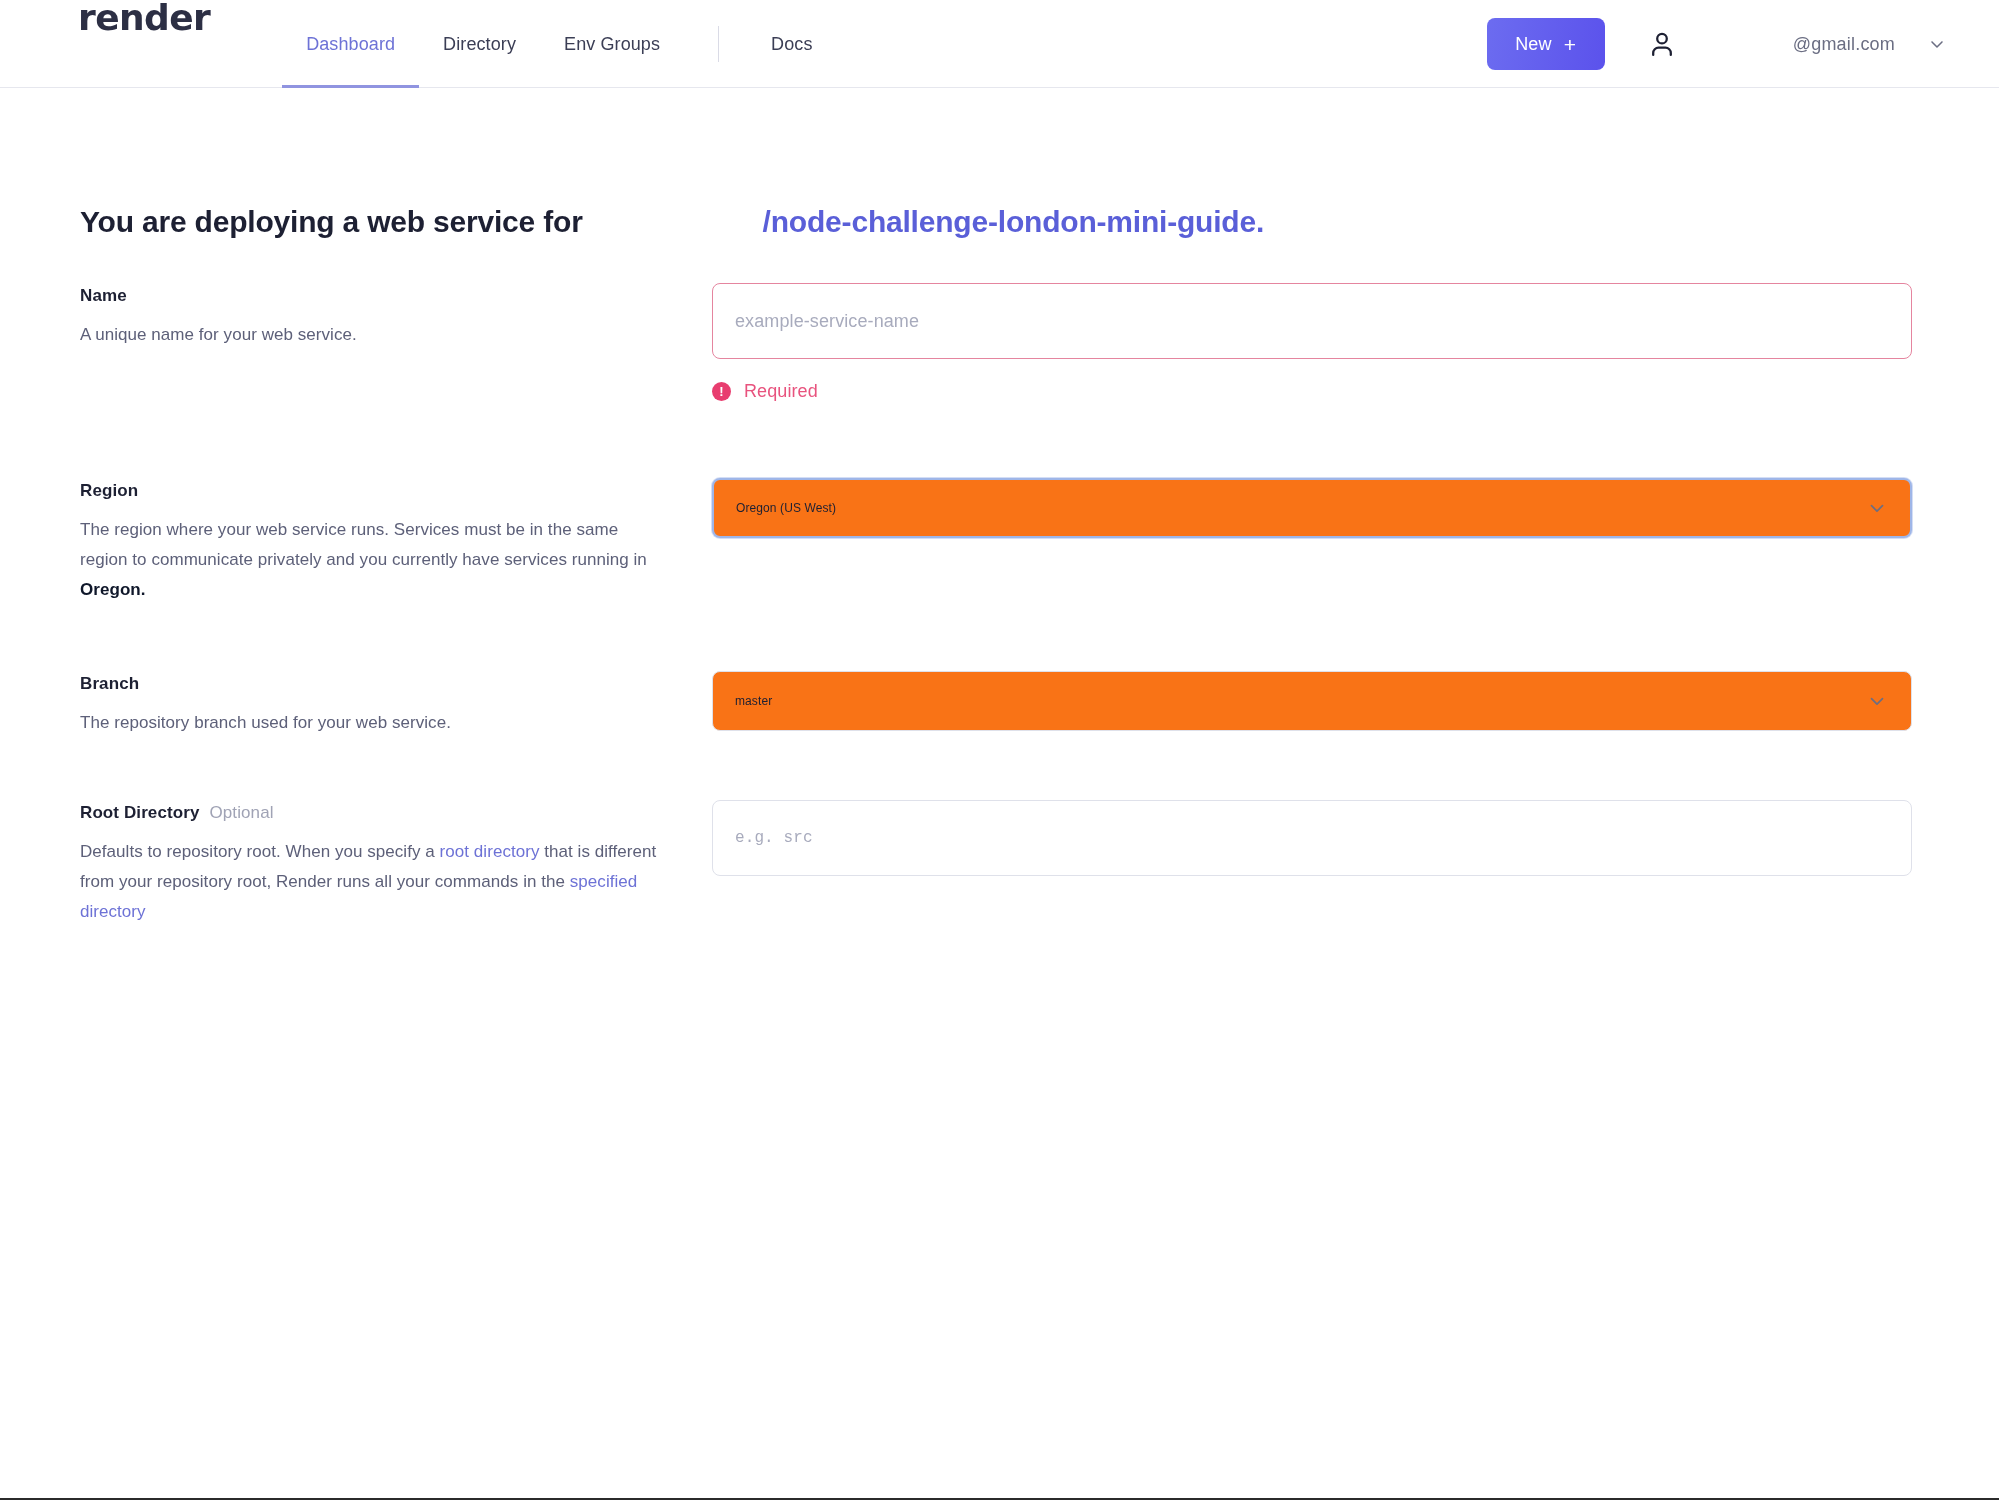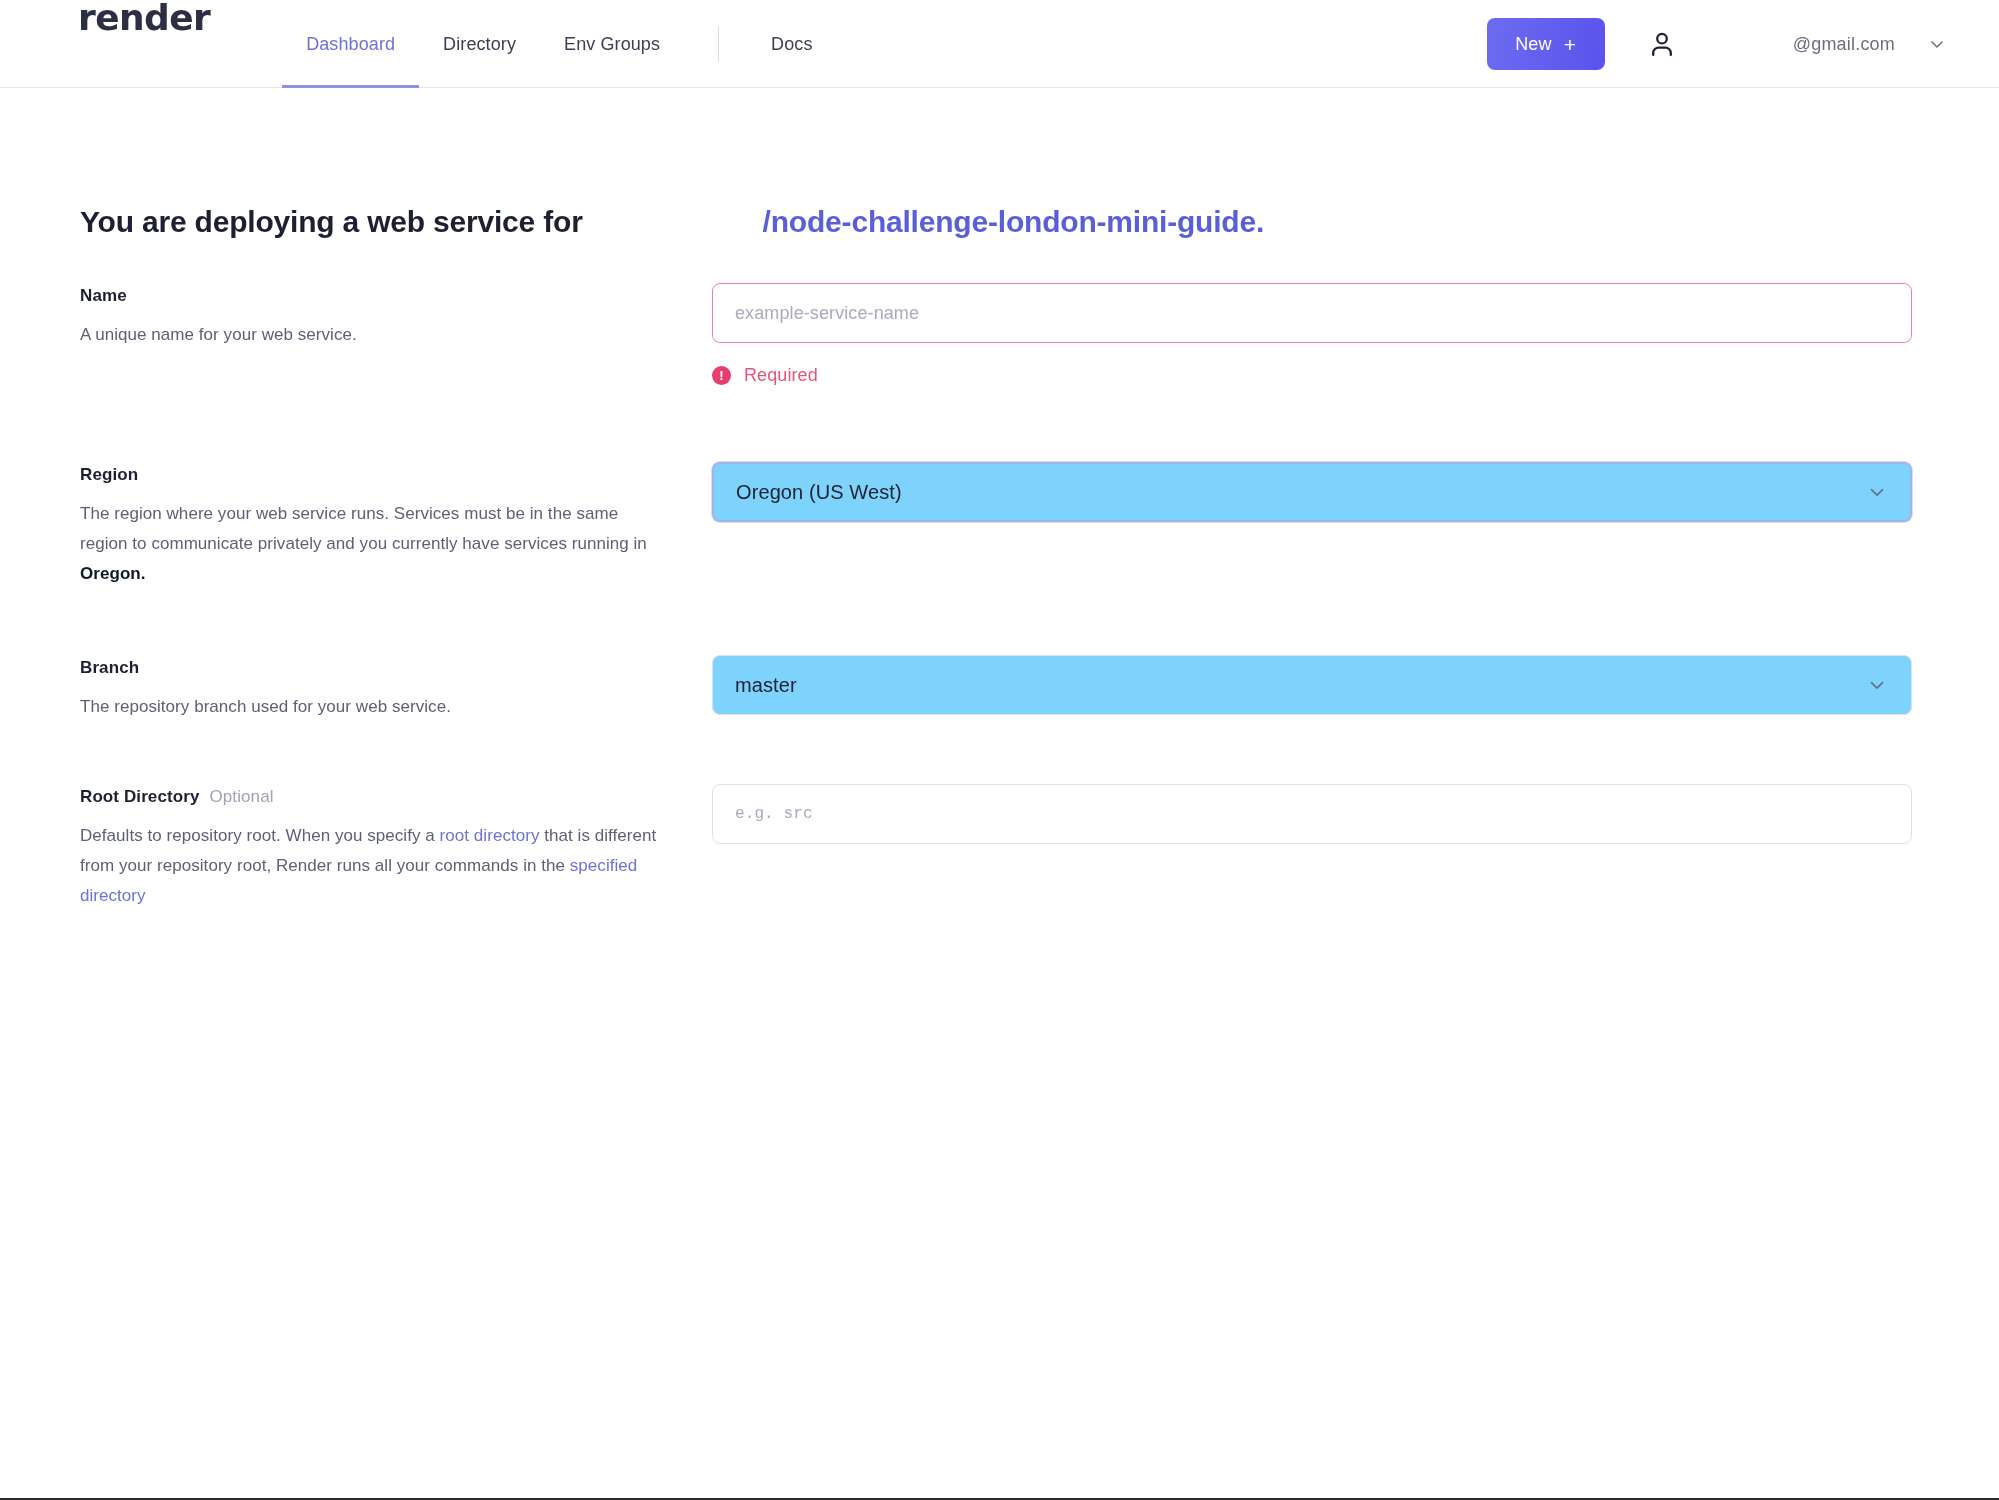--- a/index.html
+++ b/index.html
@@ -171,21 +171,21 @@
   .field-desc b { color: #0f172a; font-weight: 700; }
   .field-desc a {
     color: #6d72d6;
     text-decoration: none;
   }
 
   .field-input-col { flex: 1; padding-right: 632px; }
 
   .text-input {
     width: 1200px;
-    height: 60px;
+    height: 76px;
     border: 1px solid #dfe1ea;
     border-radius: 8px;
     background: #fff;
     font-size: 18px;
     font-family: "Liberation Sans", sans-serif;
     color: #1d2033;
     padding: 0 22px;
     outline: none;
     letter-spacing: 0.1px;
   }
@@ -228,25 +228,25 @@
 
   .select-wrap {
     position: relative;
     width: 1200px;
   }
   .select-box {
     width: 1200px;
     height: 60px;
     border: 1px solid #dfe1ea;
     border-radius: 8px;
-    background: #7dd3fc;
+    background: #f97316;
     display: flex;
     align-items: center;
     padding: 0 22px;
-    font-size: 20px;
+    font-size: 12px;
     color: #1d2033;
     cursor: pointer;
     letter-spacing: 0.1px;
   }
   .select-box.focused {
     border: 2px solid #9fb6e8;
     box-shadow: 0 0 0 1px rgba(159,182,232,0.45);
   }
   .select-caret {
     position: absolute;

